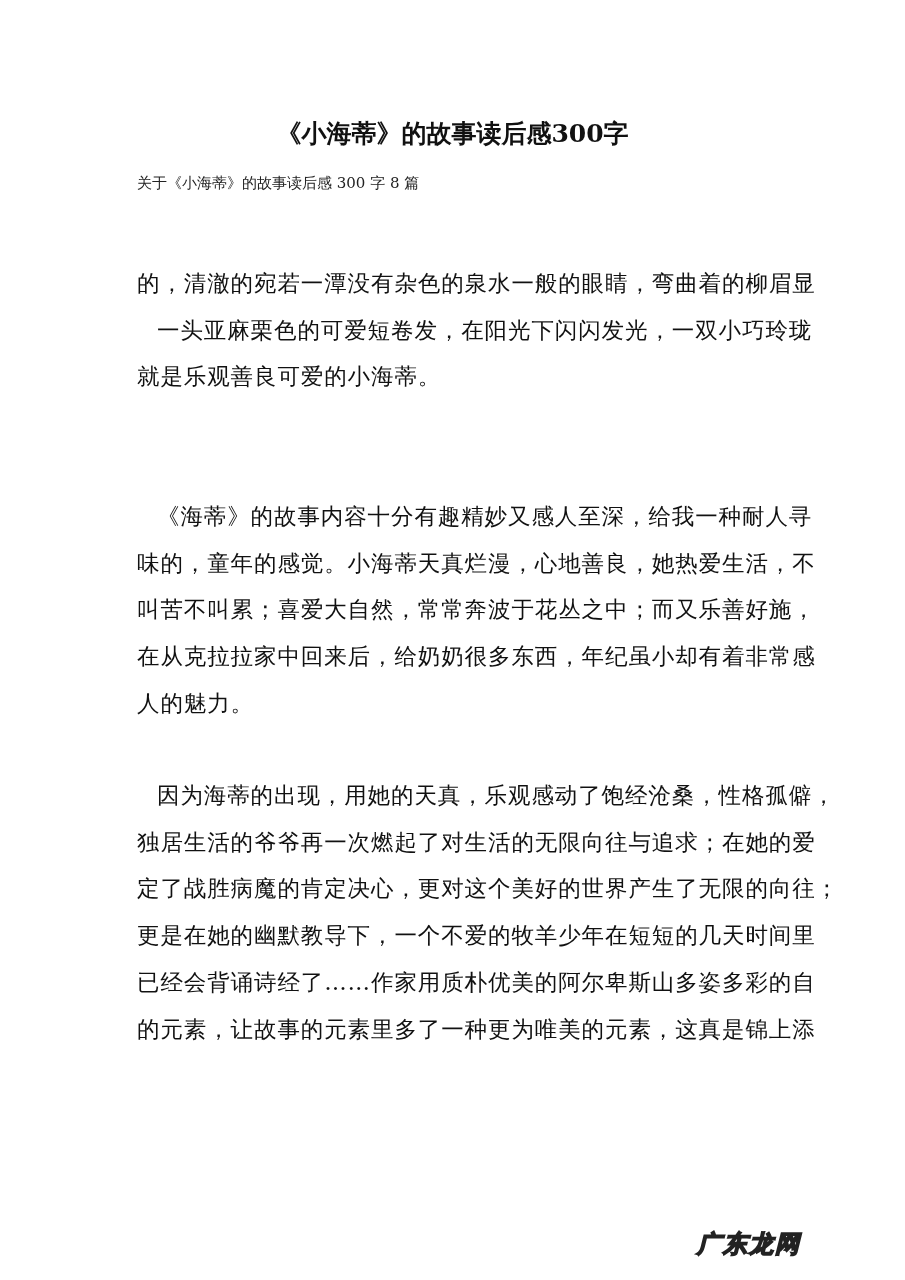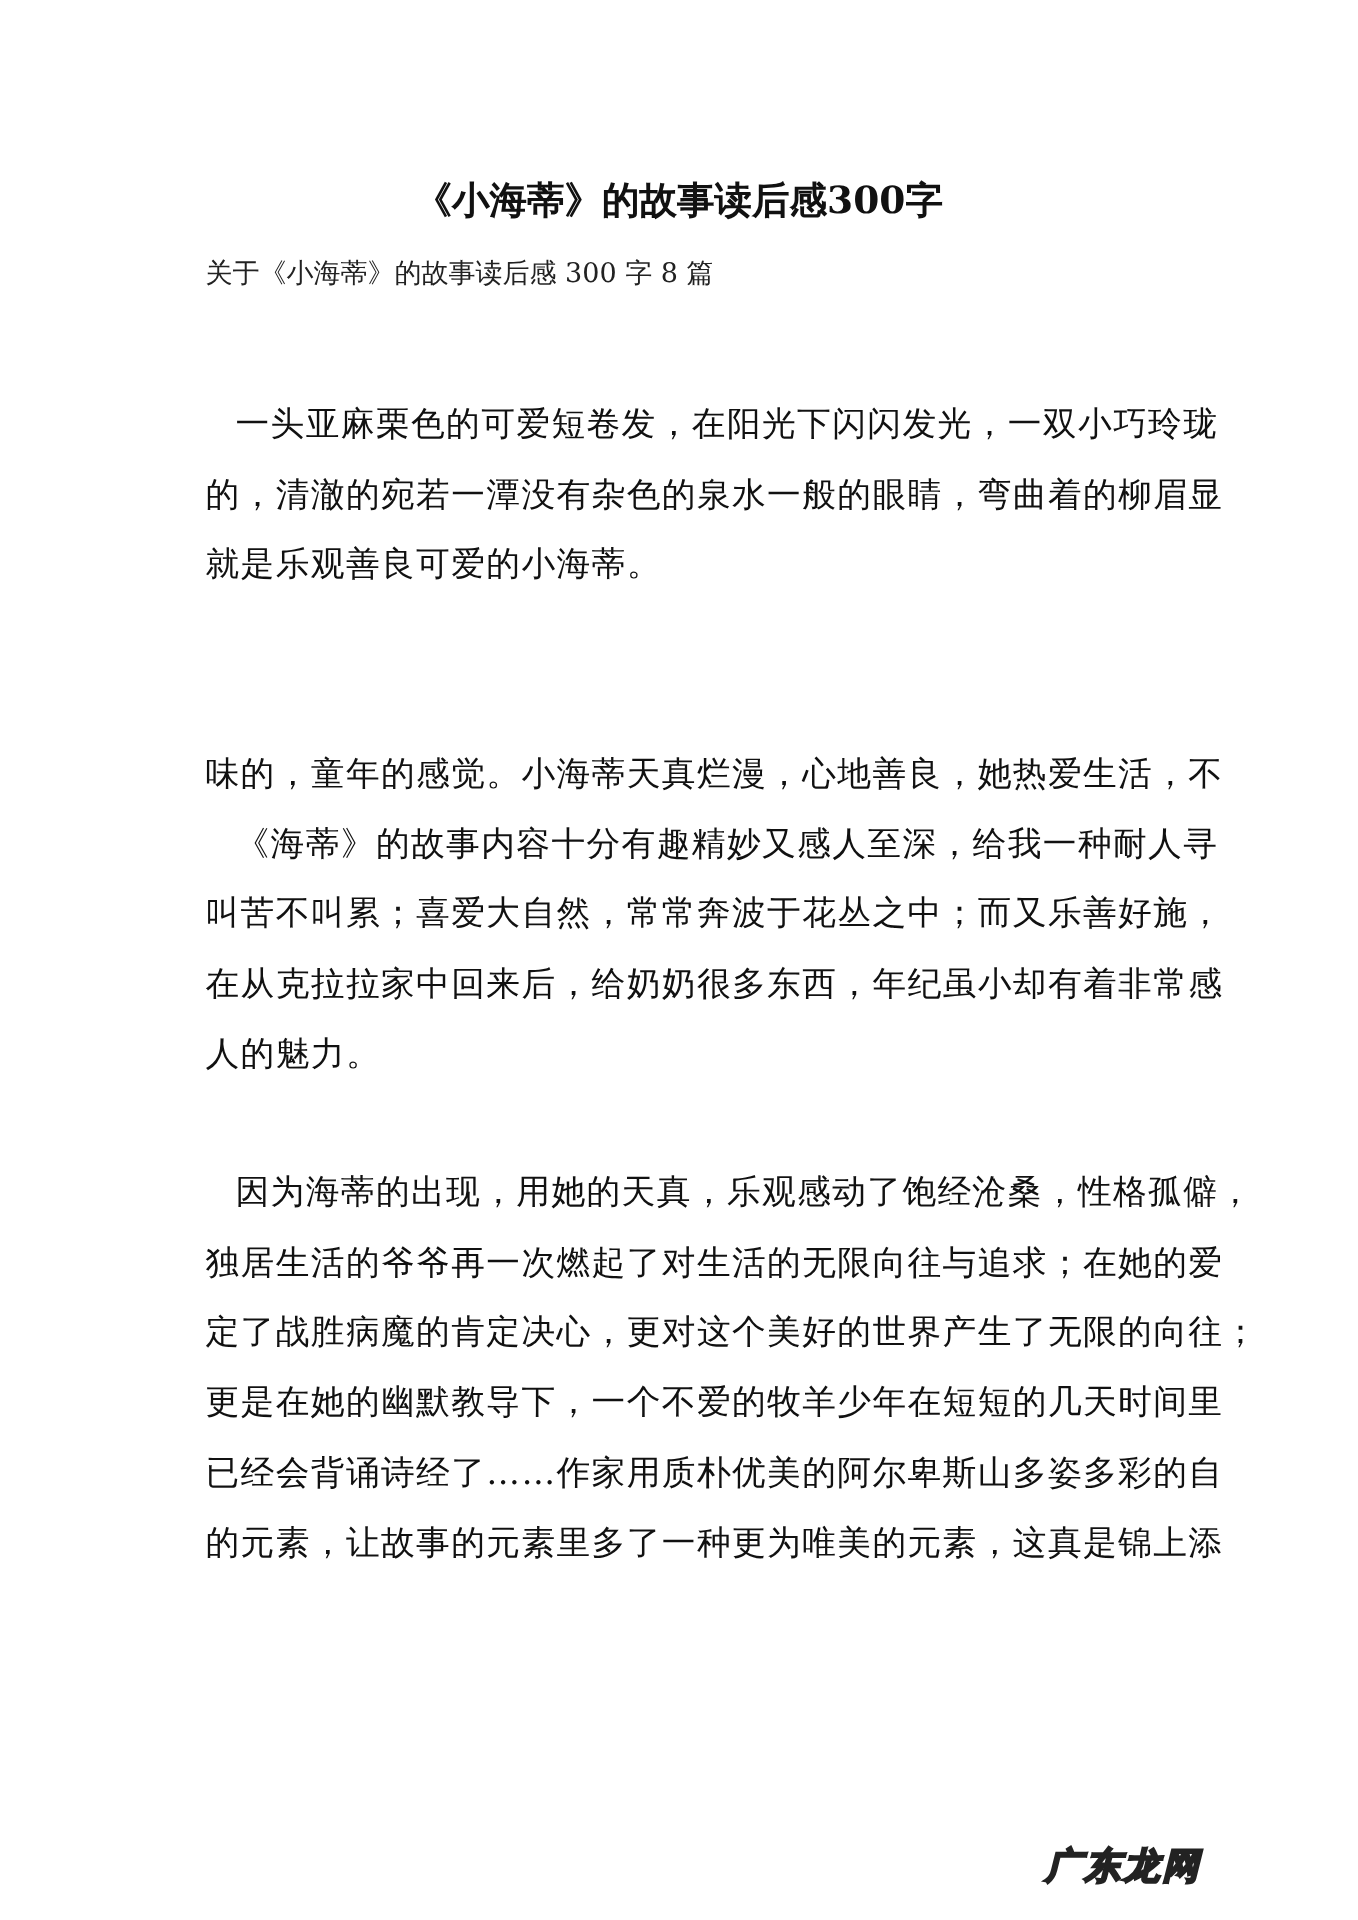--- a/index.html
+++ b/index.html
@@ -1,48 +1,48 @@
 <!DOCTYPE html>
 <html><head>
 <meta charset="utf-8">
 <style>
   html, body { margin: 0; padding: 0; background: #ffffff; }
   body { width: 905px; height: 1280px; position: relative; overflow: hidden;
          font-family: "DejaVu Serif", "Liberation Serif", serif; color: #111; }
   .page { position: absolute; left: 0; top: 0; width: 836px; height: 1280px; background: #fff; }
   .title { position: absolute; top: 116px; left: 0; width: 905px; text-align: center;
            font-size: 25px; font-weight: bold; letter-spacing: 0px; line-height: 36px; }
-  .subtitle { position: absolute; top: 168px; left: 137px; font-size: 18px; line-height: 30px; color: #222; }
+  .subtitle { position: absolute; top: 168px; left: 137px; font-size: 15px; line-height: 30px; color: #222; }
   .para { position: absolute; left: 137px; width: 612px; font-size: 22.5px;
           line-height: 46.7px; letter-spacing: 0.9px; text-align: justify; color: #111; }
   .para .indent { display: inline-block; width: 20px; }
   .p1 { top: 260px; }
   .p2 { top: 493px; }
   .p3 { top: 772px; }
   .line { display: block; white-space: nowrap; }
   .watermark { position: absolute; right: 35px; bottom: 20px; font-size: 24px; font-weight: bold;
                font-family: "DejaVu Sans", "Liberation Sans", sans-serif; color: #fff;
                -webkit-text-stroke: 1.5px #222; letter-spacing: 2px; font-style: italic; margin-left: 28px; }
 </style>
 </head>
 <body>
 
 <div class="page">
   <div class="title">《小海蒂》的故事读后感300字</div>
   <div class="subtitle">关于《小海蒂》的故事读后感 300 字 8 篇</div>
 
   <div class="para p1">
+    <span class="line">的，清澈的宛若一潭没有杂色的泉水一般的眼睛，弯曲着的柳眉显</span>
     <span class="line"><span class="indent"></span><span>一头亚麻栗色的可爱短卷发，在阳光下闪闪发光，一双小巧玲珑</span></span>
-    <span class="line">的，清澈的宛若一潭没有杂色的泉水一般的眼睛，弯曲着的柳眉显</span>
     <span class="line">就是乐观善良可爱的小海蒂。</span>
   </div>
 
   <div class="para p2">
+    <span class="line"><span class="indent"></span><span>《海蒂》的故事内容十分有趣精妙又感人至深，给我一种耐人寻</span></span>
     <span class="line">味的，童年的感觉。小海蒂天真烂漫，心地善良，她热爱生活，不</span>
-    <span class="line"><span class="indent"></span><span>《海蒂》的故事内容十分有趣精妙又感人至深，给我一种耐人寻</span></span>
     <span class="line">叫苦不叫累；喜爱大自然，常常奔波于花丛之中；而又乐善好施，</span>
     <span class="line">在从克拉拉家中回来后，给奶奶很多东西，年纪虽小却有着非常感</span>
     <span class="line">人的魅力。</span>
   </div>
 
   <div class="para p3">
     <span class="line"><span class="indent"></span><span>因为海蒂的出现，用她的天真，乐观感动了饱经沧桑，性格孤僻，</span></span>
     <span class="line">独居生活的爷爷再一次燃起了对生活的无限向往与追求；在她的爱</span>
     <span class="line">定了战胜病魔的肯定决心，更对这个美好的世界产生了无限的向往；</span>
     <span class="line">更是在她的幽默教导下，一个不爱的牧羊少年在短短的几天时间里</span>

